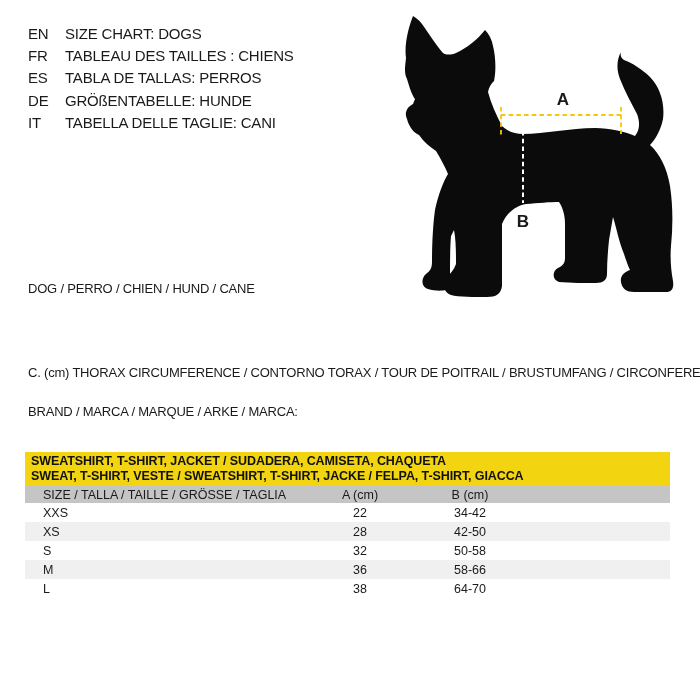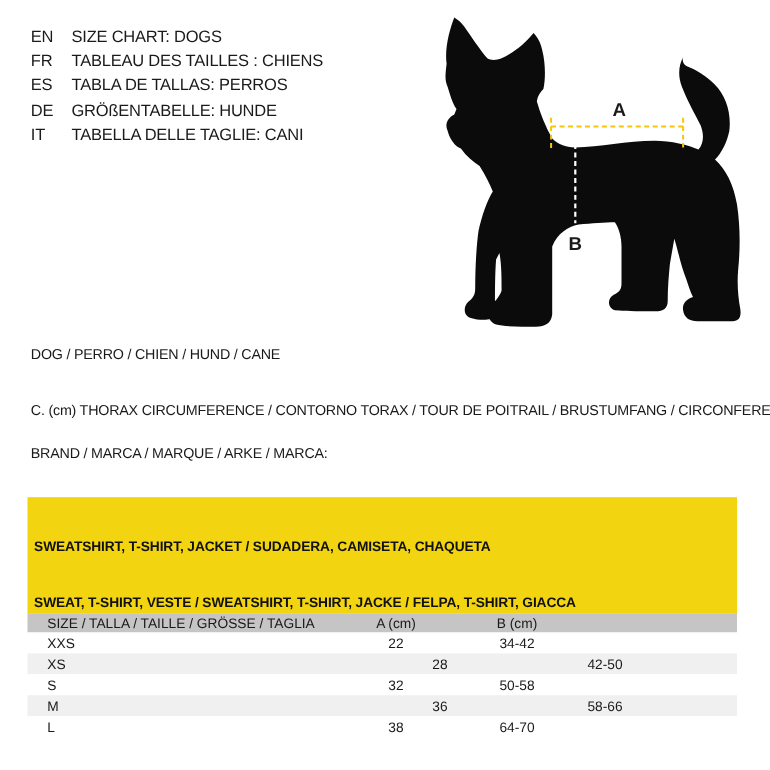--- a/index.html
+++ b/index.html
@@ -9,32 +9,32 @@
   }
   
   .lang-list{position:absolute;left:28px;top:22px;}
   .lang-row{display:flex;height:22.4px;align-items:center;font-size:15px;letter-spacing:-0.2px;font-weight:500;}
   .lang-code{width:37px;flex:0 0 37px;}
   
   .dog-figure{position:absolute;left:390px;top:10px;width:285px;height:290px;margin:0;}
   .dog-figure svg{display:block;width:285px;height:290px;}
   
   .cap{position:absolute;left:28px;margin:0;font-size:13px;letter-spacing:-0.2px;white-space:nowrap;}
-  .cap.dog-names{top:281px;margin-top:33px;}
+  .cap.dog-names{top:281px;}
   .cap.line-a{top:342px;}
   .cap.line-c{top:365px;}
   .cap.brand{top:404px;}
   
   .size-table{position:absolute;left:25px;top:452px;width:645px;font-size:12.5px;}
   .tbl-yellow{background:#F2D411;padding:2px 6px 3px 6px;color:#111;}
-  .tbl-yellow div{font-weight:700;line-height:14.5px;letter-spacing:-0.1px;white-space:nowrap;margin-top:36px;}
+  .tbl-yellow div{font-weight:700;line-height:14.5px;letter-spacing:-0.1px;white-space:nowrap;}
   .tbl-grid{display:grid;grid-template-columns:290px 90px 130px 1fr;align-items:center;}
   .tbl-subheader{background:#C5C5C5;height:17px;}
   .tbl-row{height:19px;background:#ffffff;}
-  .tbl-row.alt{background:#F0F0F0;gap:40px;}
+  .tbl-row.alt{background:#F0F0F0;}
   .c1{padding-left:18px;text-align:left;white-space:nowrap;}
   .c2,.c3{text-align:center;}
 </style>
 </head>
 <body>
 
 <div class="page">
 
   <section class="lang-list">
     <div class="lang-row">

